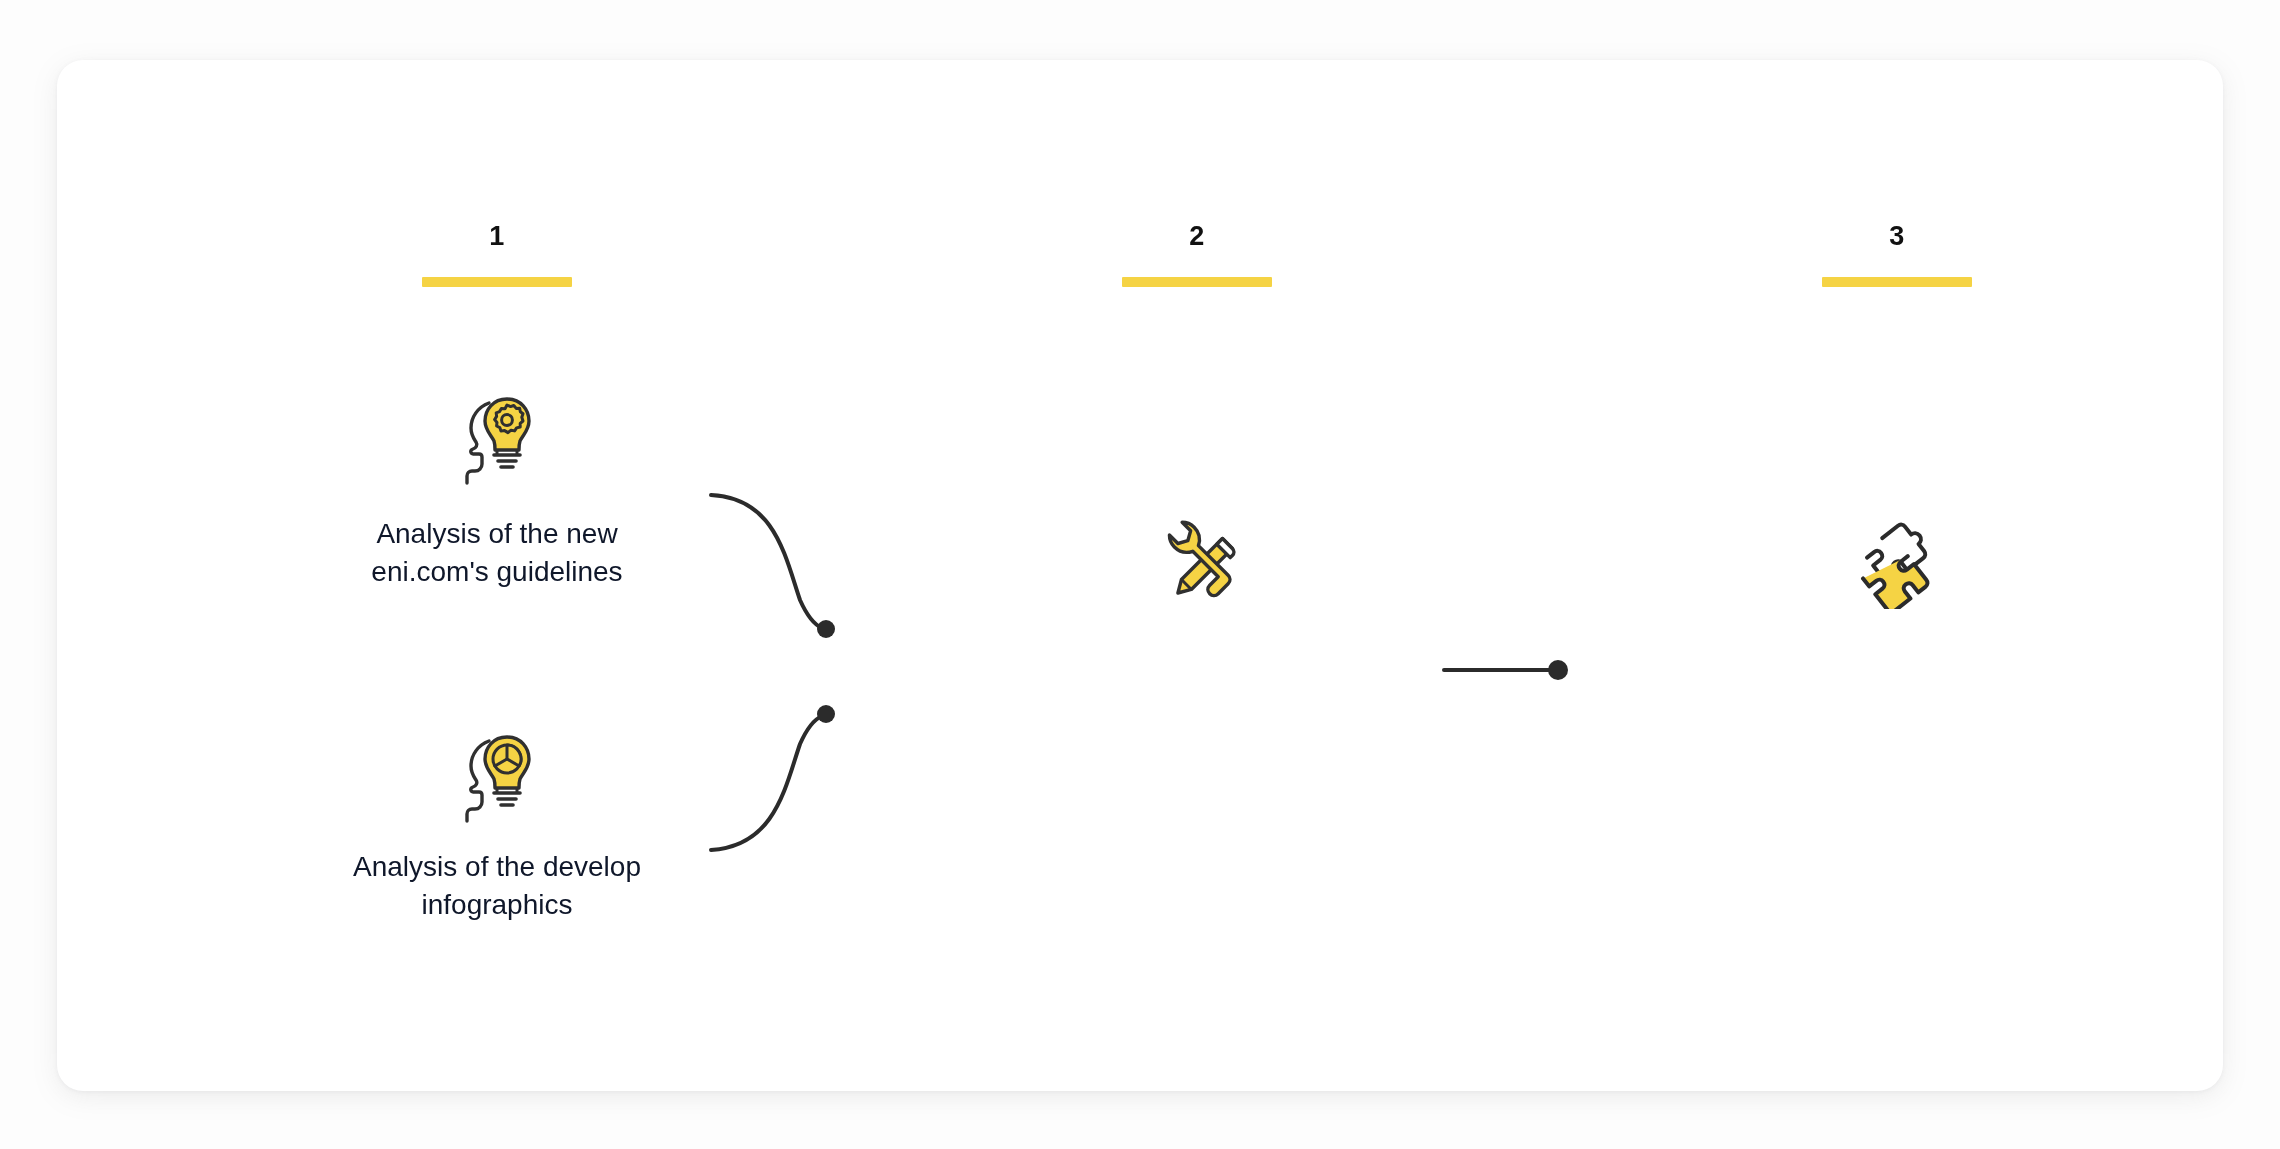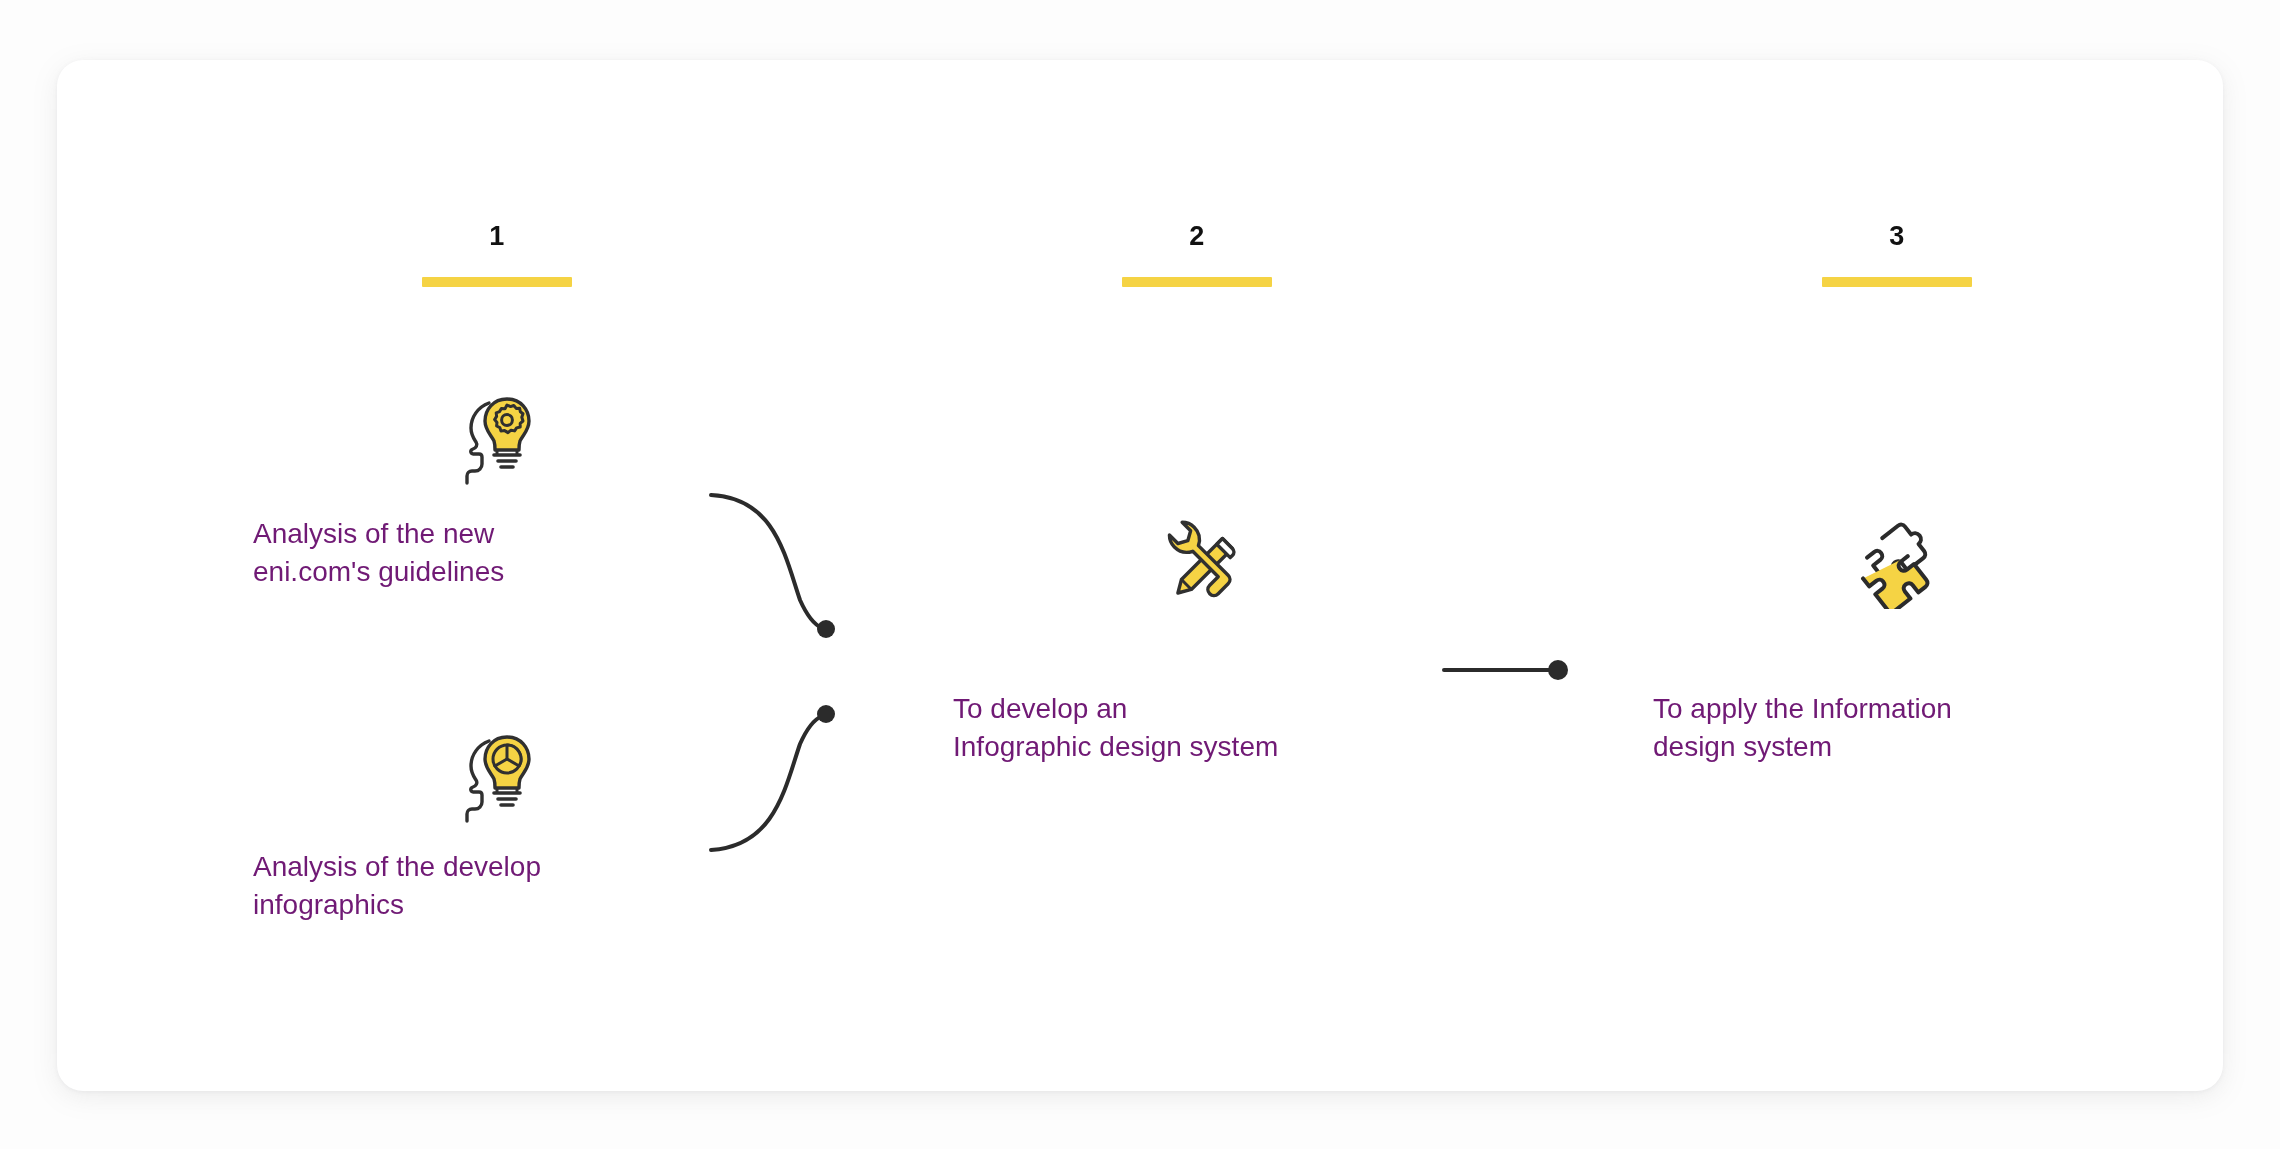--- a/index.html
+++ b/index.html
@@ -68,25 +68,26 @@
     position: absolute;
     left: 50%;
     transform: translateX(-50%);
     width: 104px;
     height: 104px;
   }
   .icon-wrap svg { display: block; width: 100%; height: 100%; }
 
   .caption {
     position: absolute;
-    left: 16px;
+    left: 0;
     width: 100%;
+    text-align: center;
     font-size: 28px;
     line-height: 1.36;
-    color: #701a75;
+    color: #0f172a;
     font-family: "Liberation Sans", sans-serif;
     white-space: pre-line;
   }
 
   
   #c1-icon-a { top: 325px; }
   #c1-cap-a  { top: 455px; }
   #c1-icon-b { top: 663px; }
   #c1-cap-b  { top: 788px; }
 
@@ -178,42 +179,38 @@
             <path d="M52 74 L66 74" fill="none" stroke="#303030" stroke-width="3"></path>
           </g>
 
           <g transform="rotate(-45 52 52)">
             <path d="M46 88 C42 88 40 85 40 82 C40 79 42 76 46 76 L58 76 L58 40
                      C52 37 48 31 48 24 C48 19 50 15 53 12 L53 24 L62 29 L71 24 L71 12
                      C74 15 76 19 76 24 C76 31 72 37 66 40 L66 76 L66 82 C66 85 64 88 60 88 Z" fill="#F5D344" stroke="#303030" stroke-width="3.4" stroke-linejoin="round"></path>
           </g>
         </svg>
       </div>
-      <div class="caption" id="c2-cap">To develop an
-Infographic design system</div>
     </div>
 
     <div class="col" id="col3">
       <div class="step-num">3</div>
       <div class="step-bar"></div>
 
       <div class="icon-wrap" id="c3-icon">
         <svg viewBox="0 0 104 104" xmlns="http://www.w3.org/2000/svg">
           <g transform="rotate(-38 52 52)">
 
             <path d="M52 28 L72 28 C75 28 77 30 77 33 L77 43 C80 43 83 45 83 49 C83 53 80 55 77 55 L77 64 C77 67 75 69 72 69 L52 69
                      L52 60 C52 57 50 55 47 55 C44 55 42 57 42 60 L42 69 L33 69 C30 69 28 67 28 64 L28 44 L37 44 C40 44 42 42 42 39 C42 36 40 34 37 34 L28 34" fill="#ffffff" stroke="#2b2b2b" stroke-width="4" stroke-linejoin="round" stroke-linecap="round"></path>
 
             <path d="M28 34 L28 44 L37 44 C40 44 42 46 42 49 C42 52 40 54 37 54 L28 54 L28 74 C28 77 30 79 33 79 L53 79
                      L53 70 C53 67 55 65 58 65 C61 65 63 67 63 70 L63 79 L72 79 C75 79 77 77 77 74 L77 54 L68 54 C65 54 63 52 63 49 C63 46 65 44 68 44 L77 44" fill="#F5D344" stroke="#2b2b2b" stroke-width="4" stroke-linejoin="round" stroke-linecap="round" transform="translate(-16,14)"></path>
           </g>
         </svg>
       </div>
-      <div class="caption" id="c3-cap">To apply the Information
-design system</div>
     </div>
 
   </div>
 
   <svg id="connectors" viewBox="0 0 2280 1149" xmlns="http://www.w3.org/2000/svg">
 
     <path class="conn-path" d="M711 495 C775 498 785 556 800 600 C808 618 815 625 822 628"></path>
     <circle class="conn-dot" cx="826" cy="629" r="9"></circle>
 
     <path class="conn-path" d="M711 850 C775 846 785 788 800 744 C808 726 815 719 822 716"></path>

